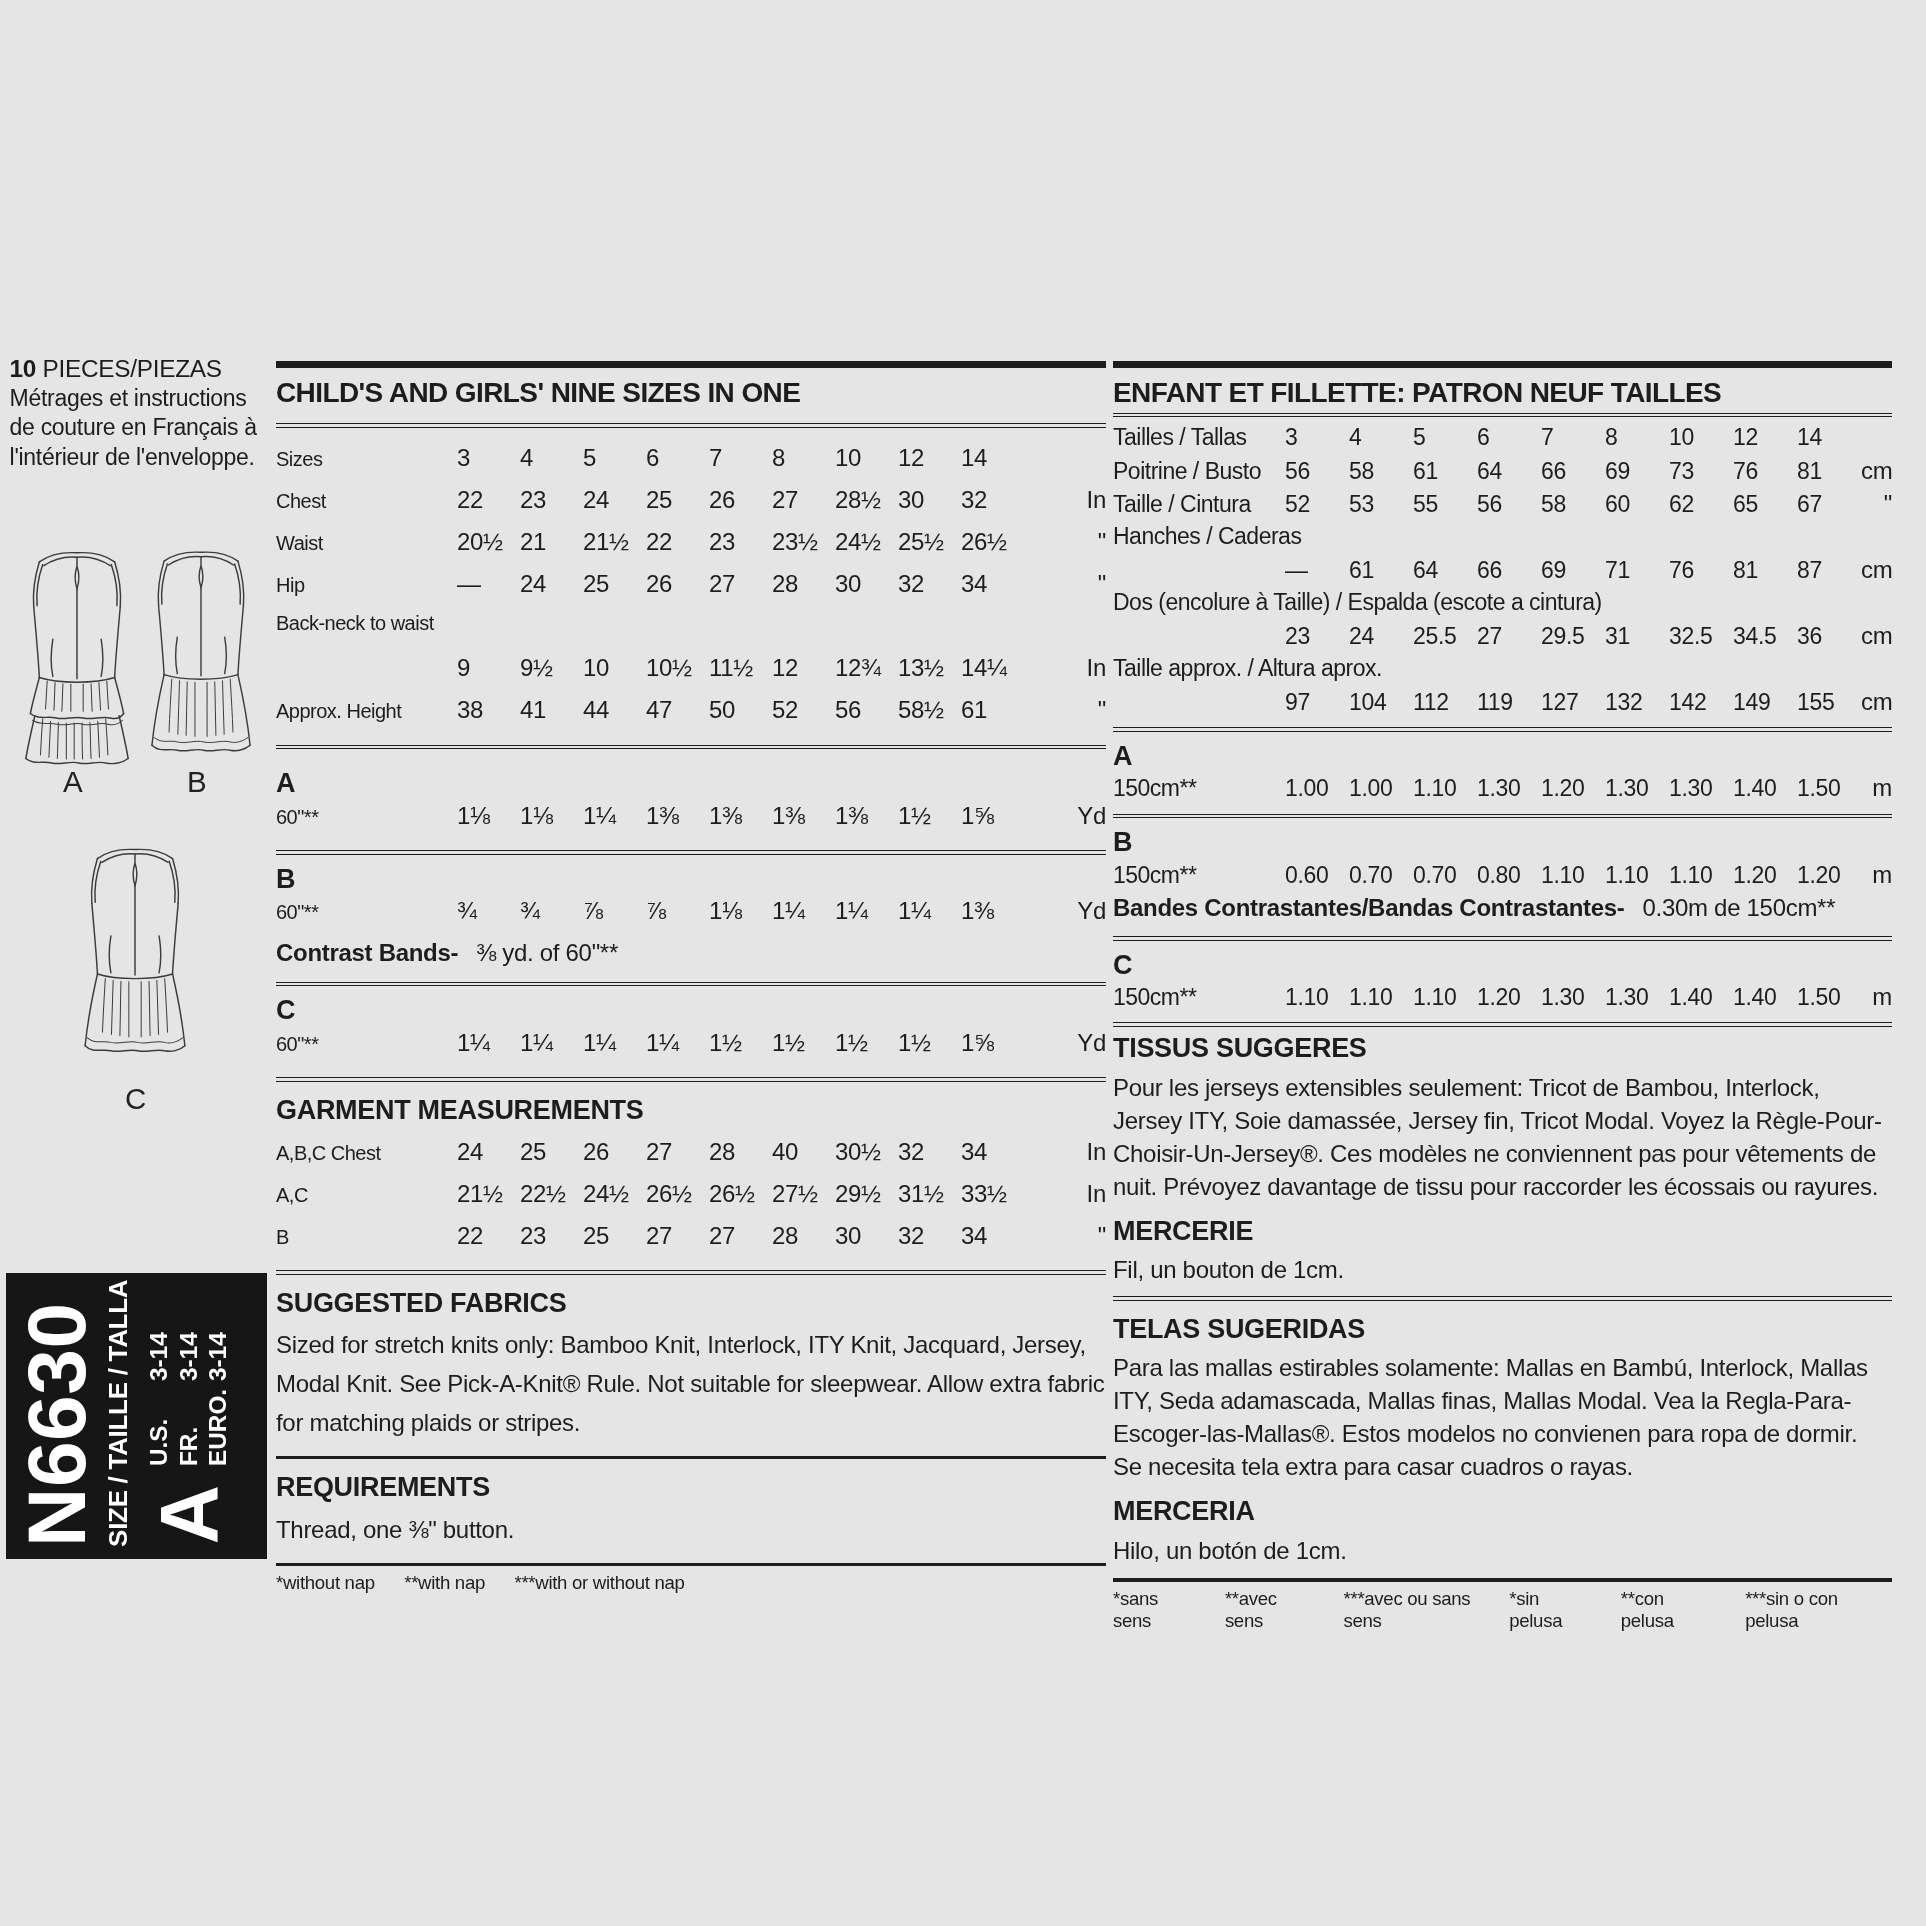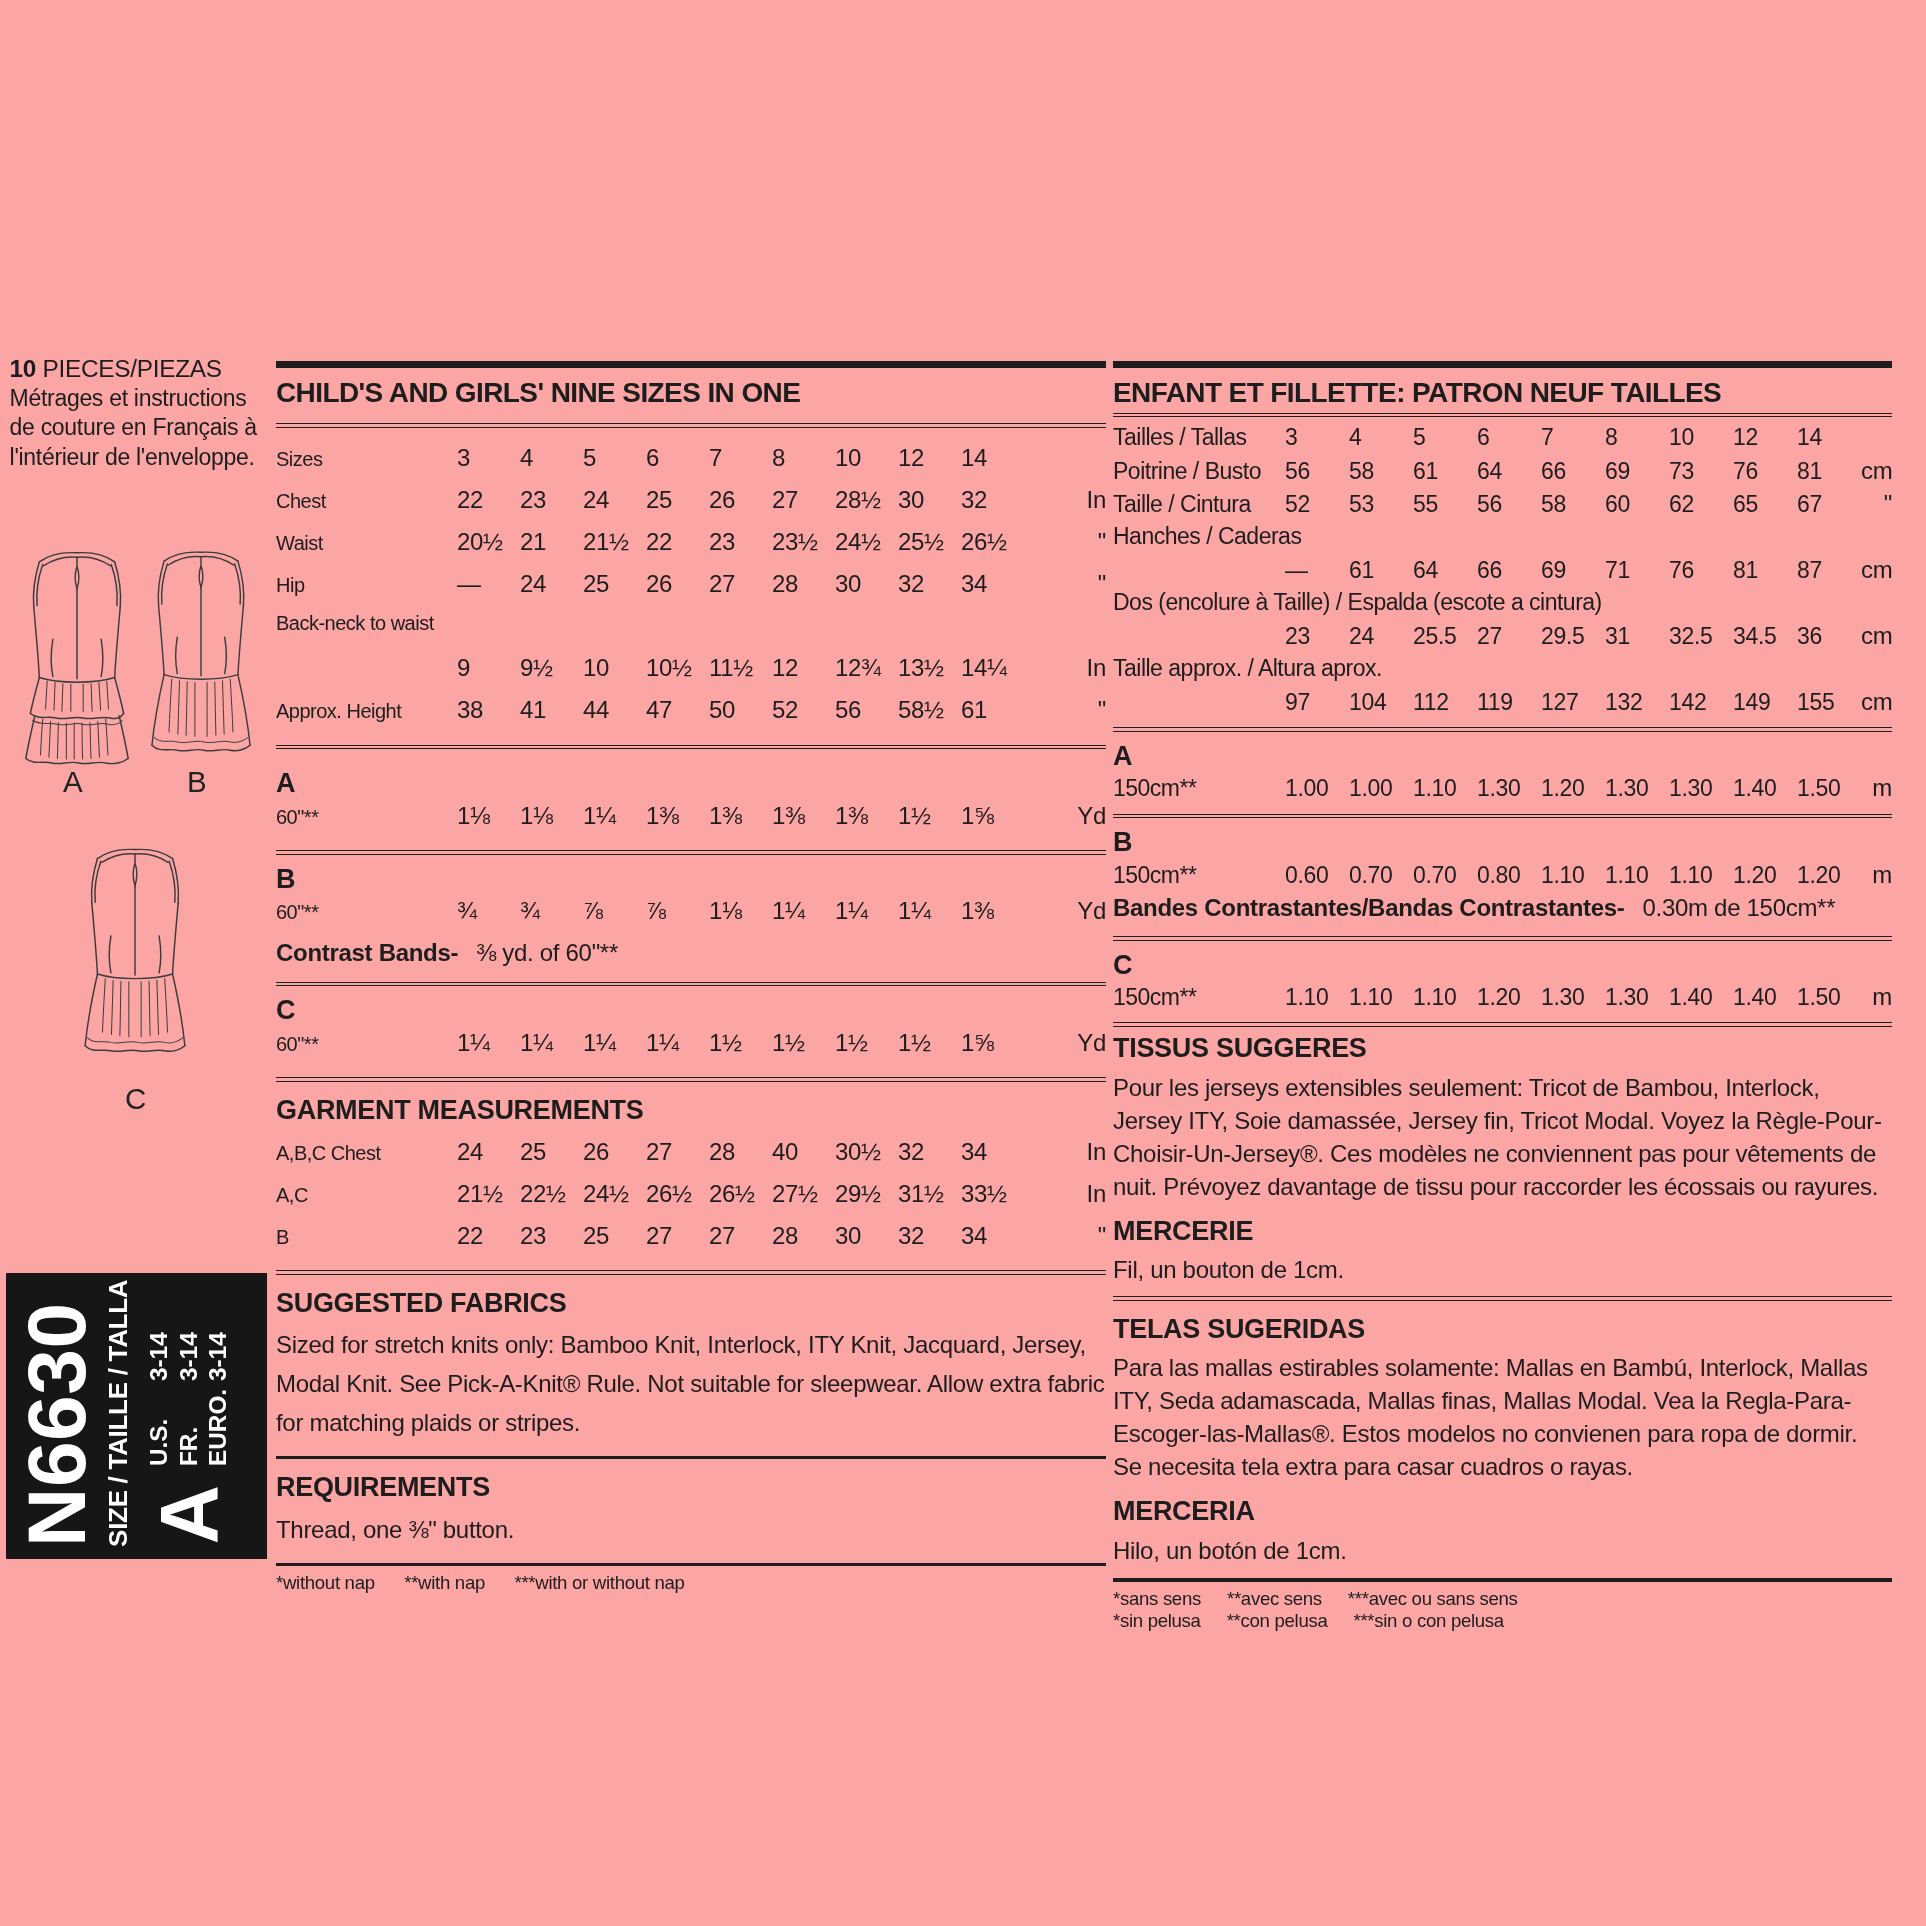--- a/index.html
+++ b/index.html
@@ -1,16 +1,16 @@
 <!DOCTYPE html>
 <html style="font-size:10.3px"><head>
 <meta charset="utf-8">
 <style>
   html,body{margin:0;padding:0;background:#ffffff;}
-  #page{position:relative;width:1926px;height:1926px;background:#fca5a5;
+  #page{position:relative;width:1926px;height:1926px;background:#e5e5e5;
         font-family:"Liberation Sans","DejaVu Sans",sans-serif;color:#1d1d1d;}
 
   
   .col{position:absolute;top:361px;}
   #en-col{left:276px;width:830px;}
   #fr-col{left:1113px;width:779px;}
 
   
   .hr-heavy{height:7px;background:#1d1d1d;}
   .hr-dbl{height:2.6px;border-top:1.9px solid #1d1d1d;border-bottom:1.9px solid #1d1d1d;margin:6.4px 0;}
@@ -34,21 +34,21 @@
   .tval{flex:0 0 63px;font-size:24px;letter-spacing:-0.3px;}
   .tbl-fr .tval{flex-basis:64px;font-size:23px;}
   .tunit{margin-left:auto;font-size:24px;letter-spacing:-0.3px;}
   .tbl-en{margin-top:16.7px;}
   .sec-letter{font-size:27px;font-weight:bold;height:36px;display:flex;align-items:center;}
   .note-line{font-size:24px;height:36px;display:flex;align-items:baseline;letter-spacing:-0.3px;gap:18px;}
   .note-bold{font-weight:bold;}
 
   
   .smallnote{font-size:18.6px;display:flex;gap:29.5px;letter-spacing:-0.3px;margin-top:3.9px;}
-  .fr-notes{display:flex;justify-content:space-between;font-size:18.6px;letter-spacing:-0.3px;margin-top:3.9px;flex-direction:column;}
+  .fr-notes{display:flex;justify-content:space-between;font-size:18.6px;letter-spacing:-0.3px;margin-top:3.9px;}
   .fr-notes .grp{display:flex;gap:26px;}
 
   
   #pieces{position:absolute;left:9.6px;top:354px;width:258px;font-size:23px;line-height:29.5px;letter-spacing:-0.3px;}
   .pieces-head{font-size:24.4px;}
   .pieces-head b{font-weight:bold;}
   .dress{position:absolute;}
   .view-label{position:absolute;font-size:29.5px;color:#222;}
 
   

